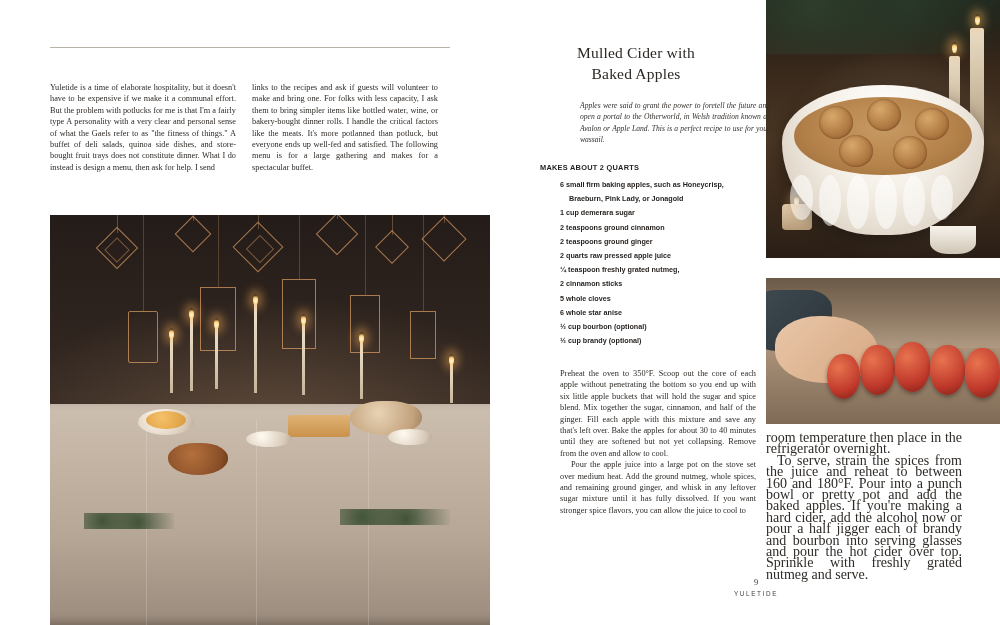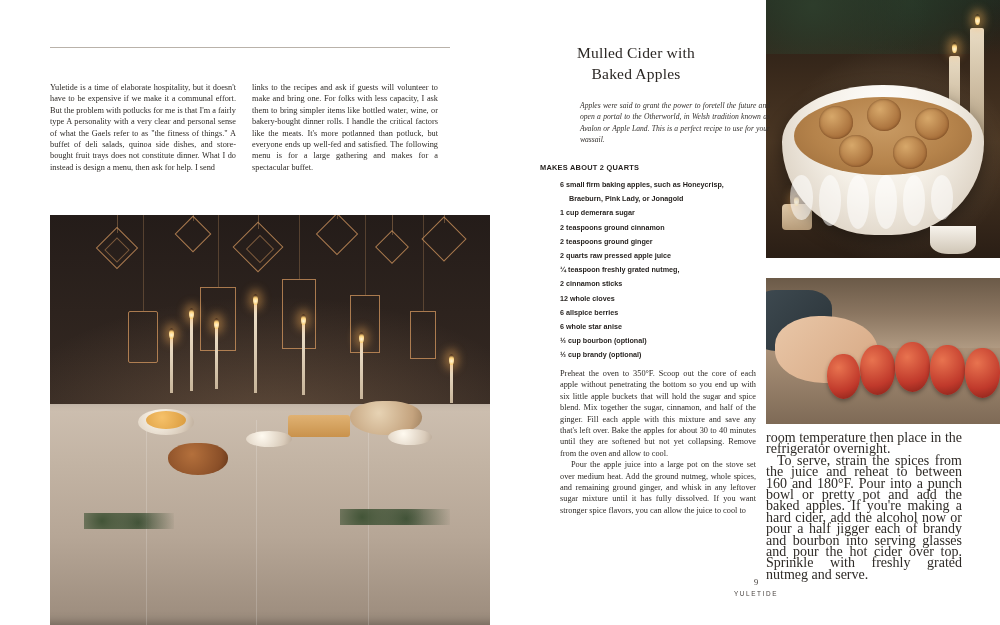--- a/index.html
+++ b/index.html
@@ -414,24 +414,21 @@
     <div class="ing">
       <span>2 quarts raw pressed apple juice</span>
     </div>
     <div class="ing">
       <span>¼ teaspoon freshly grated nutmeg,</span>
     </div>
     <div class="ing">
       <span>2 cinnamon sticks</span>
     </div>
     <div class="ing">
-      <span>12 whole cloves</span>
-    </div>
-    <div class="ing">
-      <span>6 allspice berries</span>
+      <span>5 whole cloves</span>
     </div>
     <div class="ing">
       <span>6 whole star anise</span>
     </div>
     <div class="ing">
       <span>½ cup bourbon (optional)</span>
     </div>
     <div class="ing">
       <span>½ cup brandy (optional)</span>
     </div>

